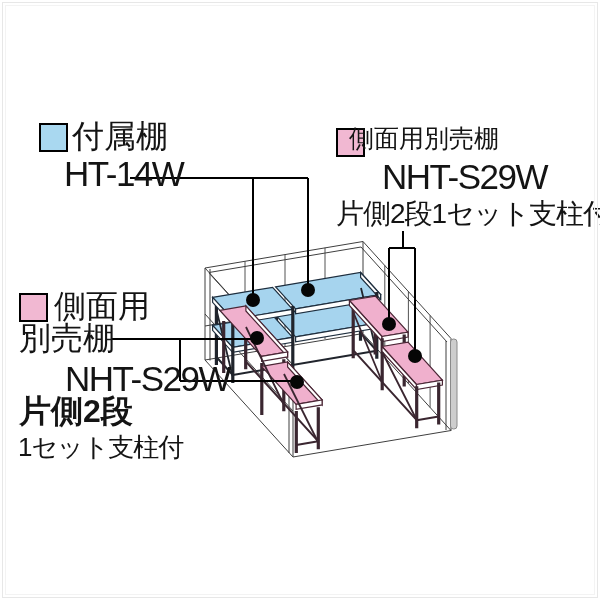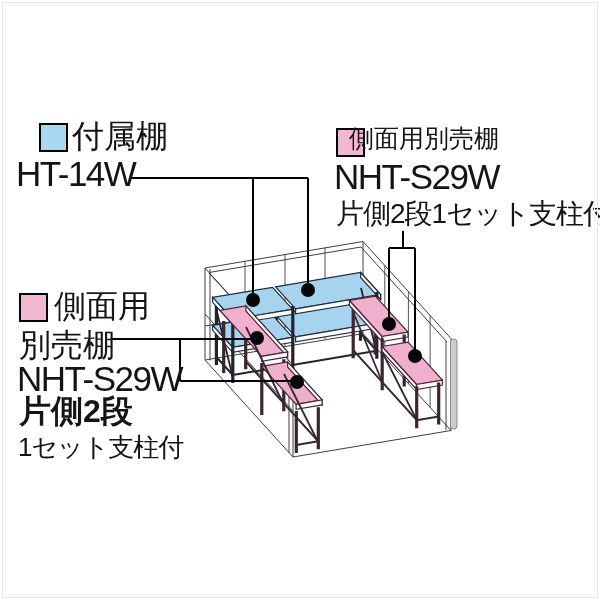--- a/index.html
+++ b/index.html
@@ -13,21 +13,21 @@
     border:1px solid #e7e7e7;pointer-events:none;
   }
   .frame2{
     position:absolute;left:5px;top:5px;right:5px;bottom:5px;
     border:1px solid #f3f3f3;pointer-events:none;
   }
   .diagram-svg{position:absolute;left:0;top:0;}
   .lbl{position:absolute;white-space:nowrap;line-height:1.05;font-weight:500;}
   .swatch{position:absolute;width:29px;height:29px;border:2px solid #000;box-sizing:border-box;}
   .t-name{font-size:32px;}
-  .t-model{font-size:35px;letter-spacing:-1.5px;}
+  .t-model{font-size:35px;letter-spacing:-1.5px;margin-left:48px;}
   .t-note{font-size:28px;letter-spacing:-1px;}
 </style>
 </head>
 <body>
 
 <div class="stage">
 
   <svg class="diagram-svg" width="600" height="600" viewBox="0 0 600 600">
 
     <g stroke="#3f3f3f" stroke-width="1" fill="none">
@@ -124,21 +124,21 @@
   <div>
     <div class="swatch" style="left: 336px; top: 128px; background: rgb(241, 184, 210);"></div>
     <div class="lbl t-name" style="left:349px;top:125px;font-size:25px;">側面用別売棚</div>
     <div class="lbl t-model" style="left:334px;top:159px;">NHT-S29W</div>
     <div class="lbl t-note" style="left:336px;top:199px;">片側2段1セット支柱付</div>
   </div>
 
   <div>
     <div class="swatch" style="left: 19px; top: 293px; background: rgb(241, 184, 210);"></div>
     <div class="lbl t-name" style="left:54px;top:290px;">側面用</div>
-    <div class="lbl t-name" style="left:19px;top:329px;">別売棚</div>
+    <div class="lbl t-name" style="left:19px;top:322px;">別売棚</div>
     <div class="lbl t-model" style="left:17px;top:361px;">NHT-S29W</div>
     <div class="lbl t-name" style="left:19px;top:395px;font-weight:bold;">片側2段</div>
     <div class="lbl t-note" style="left:18px;top:434px;font-size:26px;">1セット支柱付</div>
   </div>
 
   <div class="frame"></div>
   <div class="frame2"></div>
 </div>
 
 </body></html>

